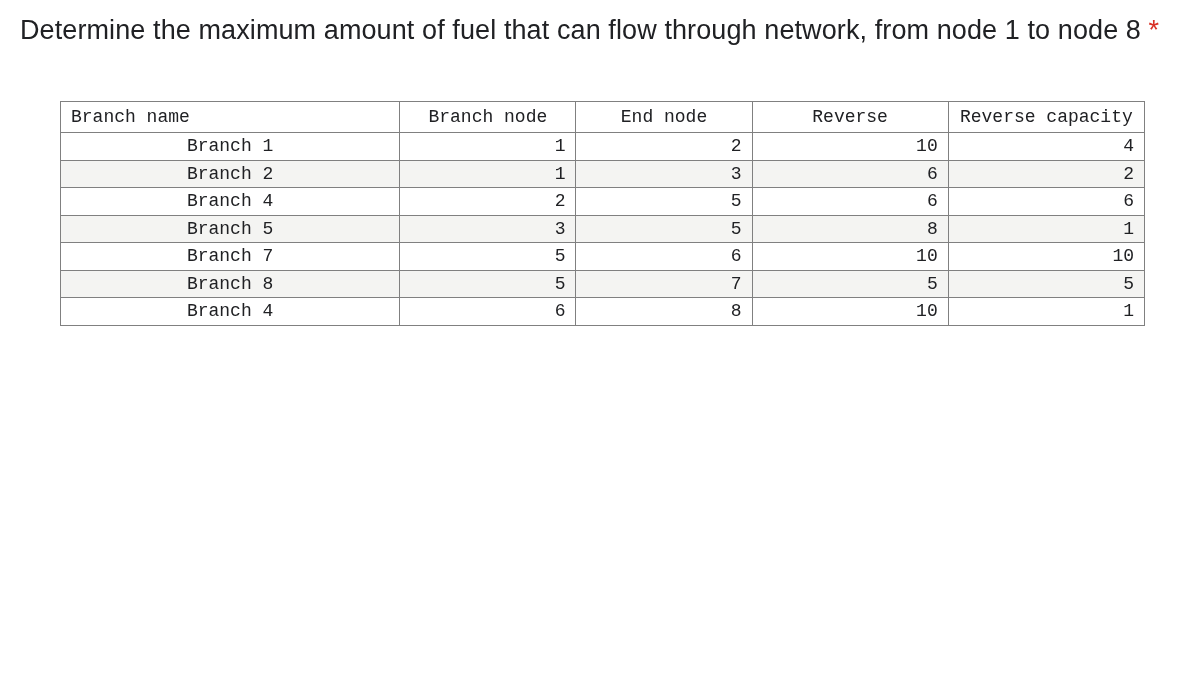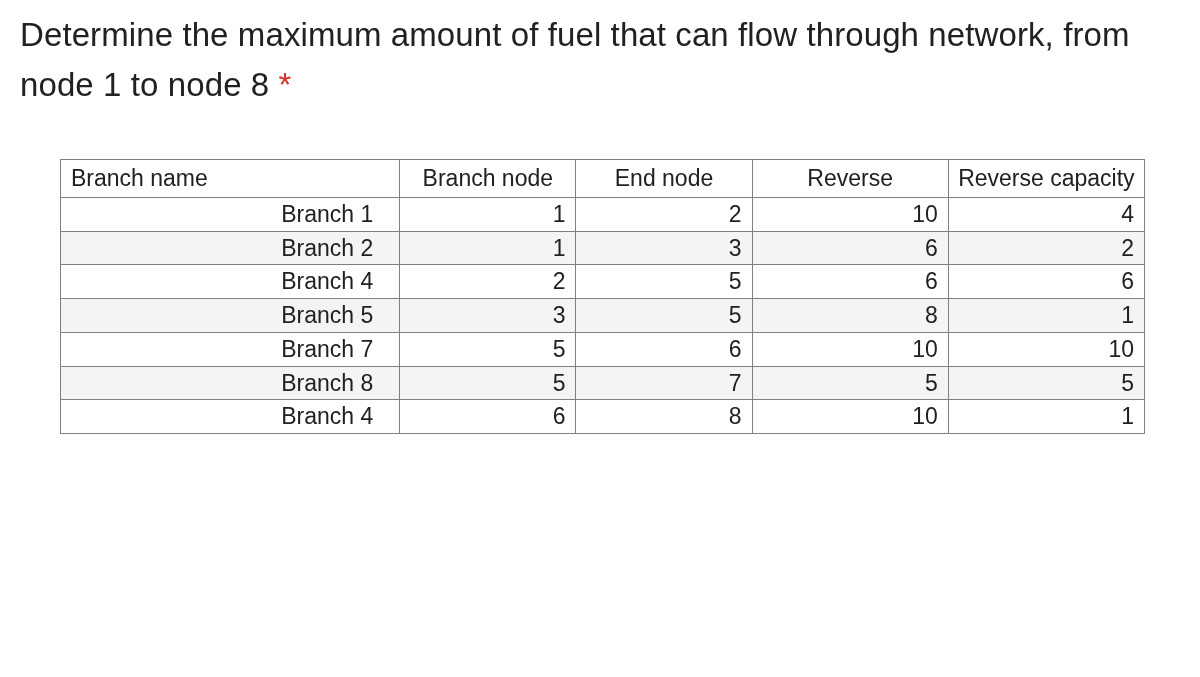--- a/index.html
+++ b/index.html
@@ -4,52 +4,53 @@
 <style>
   body {
     margin: 0;
     padding: 10px 20px;
     font-family: Arial, Helvetica, sans-serif;
     background: #fff;
     color: #202124;
     width: 1160px;
   }
   .question {
-    font-size: 33px;
+    font-size: 27px;
     line-height: 1.5;
     color: #202124;
     letter-spacing: 0.1px;
     margin-bottom: 50px;
   }
   .asterisk {
     color: #d93025;
   }
   table {
     border-collapse: collapse;
     margin-left: 40px;
     width: 1085px;
   }
   th, td {
     border: 1px solid #808080;
-    font-size: 23px;
+    font-size: 18px;
     vertical-align: middle;
     line-height: 1.25;
+    font-family: Liberation Mono, monospace;
   }
   th {
     font-weight: normal;
     text-align: center;
     padding: 4px 8px;
   }
   .th-name { width: 322px; text-align: left; padding-left: 10px; }
   .th-start { width: 160px; }
   .th-end  { width: 160px; }
   .th-cap  { width: 180px; }
   .th-rev  { width: 180px; }
   td.name-cell {
-    text-align: right;
+    text-align: center;
     padding: 2px 26px;
   }
   td.num-cell {
     text-align: right;
     padding: 2px 10px;
   }
   
   tbody tr:nth-child(even) td {
     background: #f4f4f2;
   }

